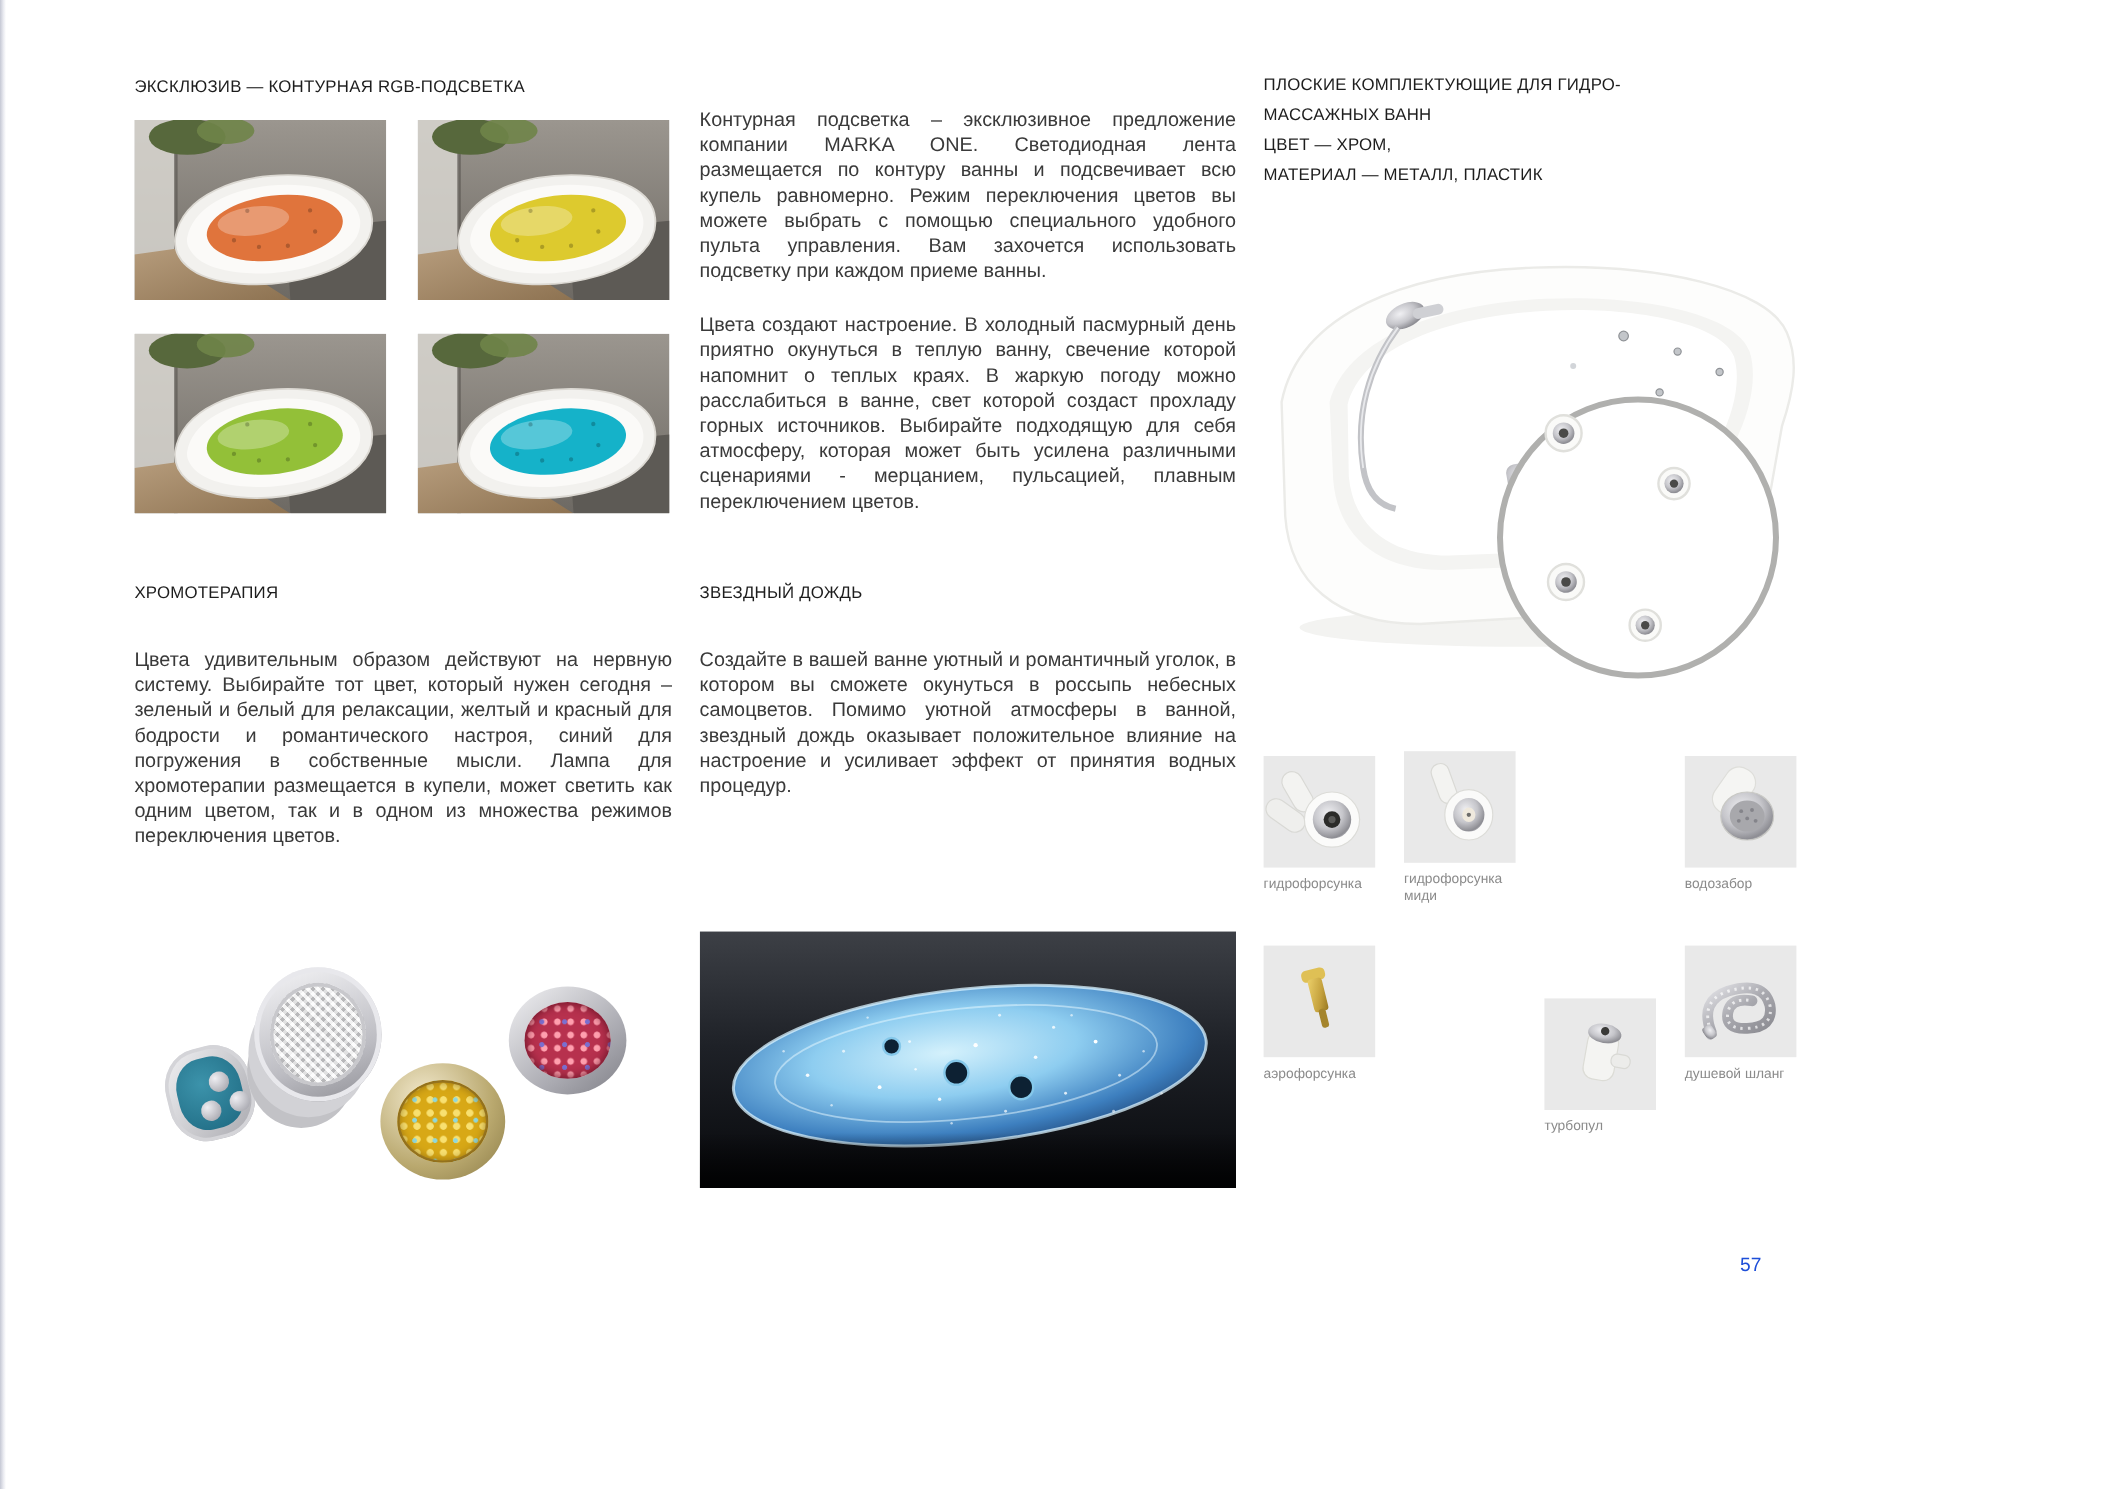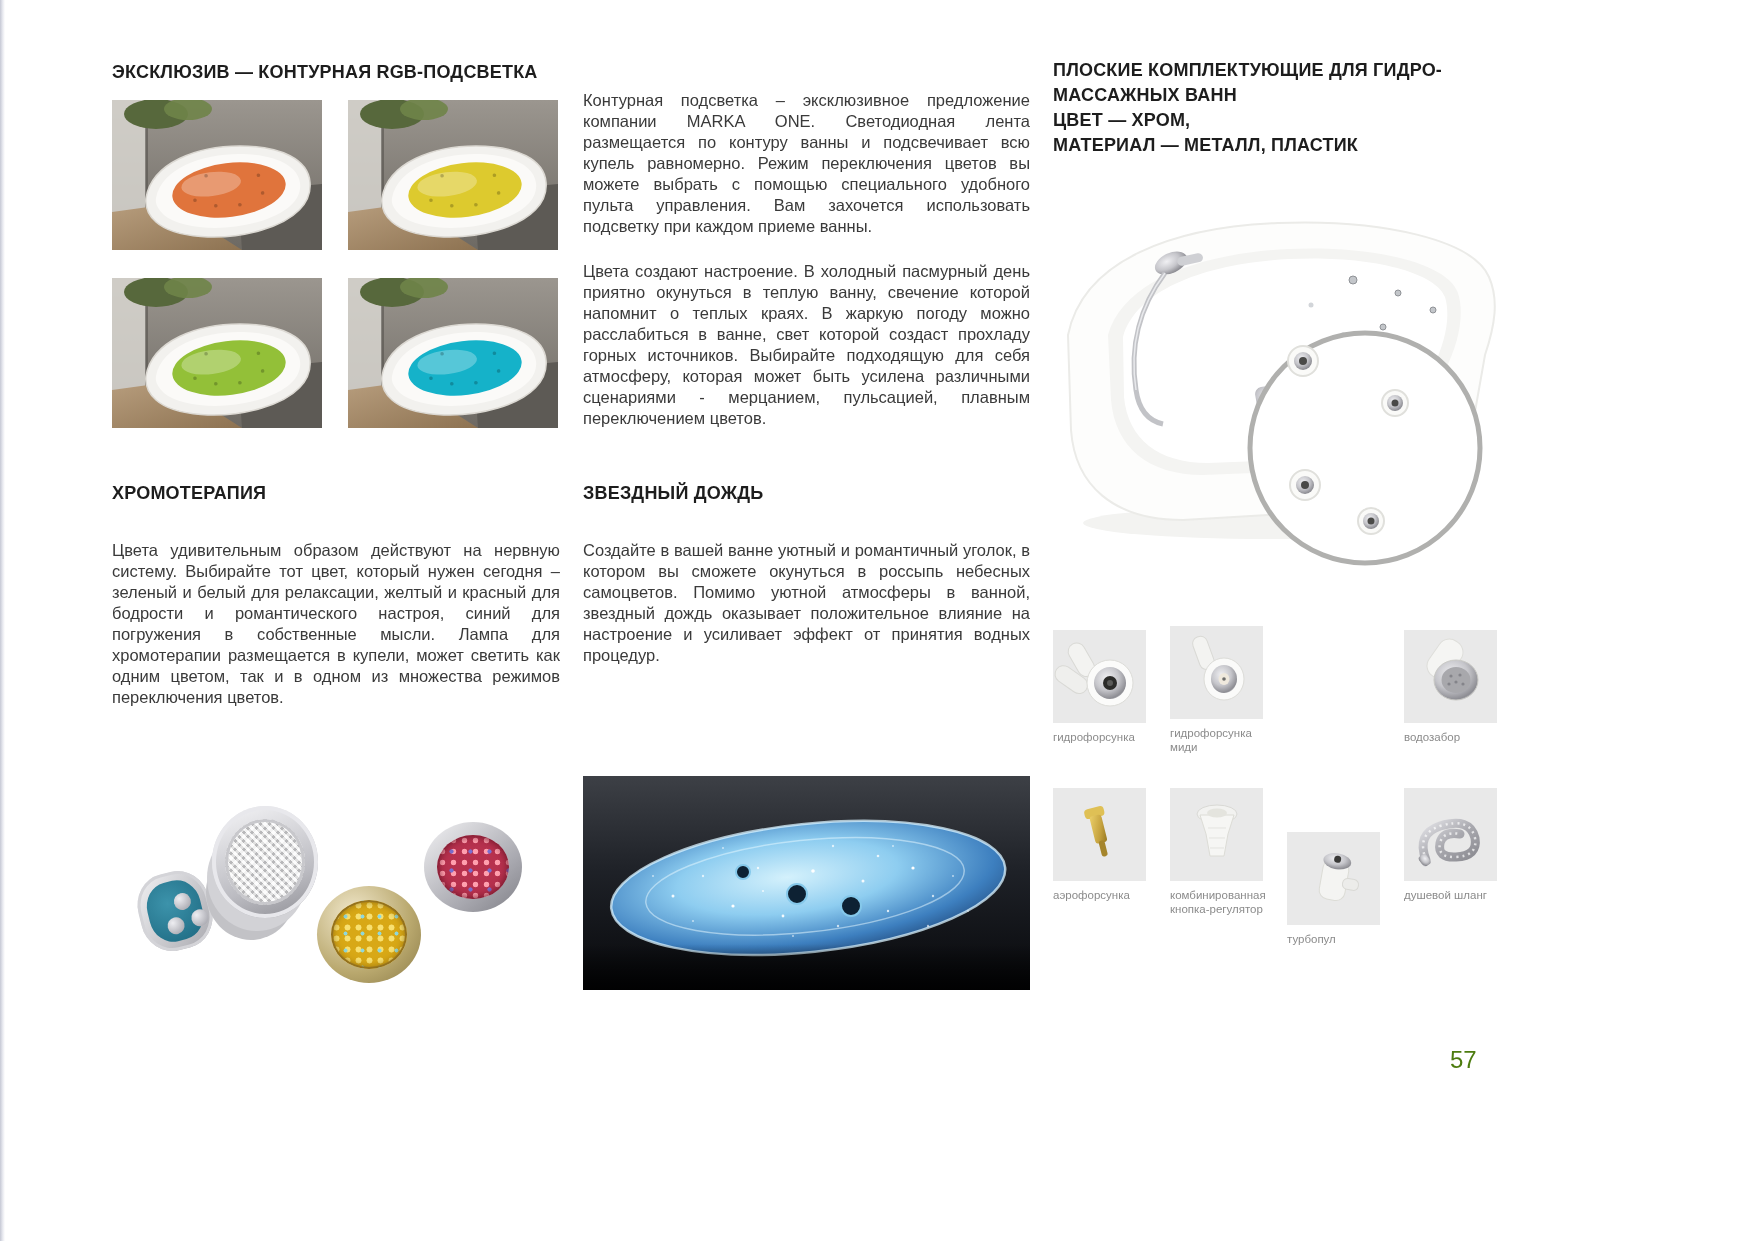--- a/index.html
+++ b/index.html
@@ -1,25 +1,25 @@
 <!DOCTYPE html>
 <html><head>
 <meta charset="utf-8">
 <style>
   html,body{margin:0;padding:0;background:#ffffff;}
   .page{position:relative;width:1754px;height:1241px;background:#ffffff;overflow:hidden;
         font-family:"Liberation Sans",sans-serif;}
   .edge-shadow{position:absolute;left:0;top:0;width:5px;height:100%;
         background:linear-gradient(90deg,#c5c8d4 0%,#e9eaf0 55%,#ffffff 100%);}
-  .hd{position:absolute;font-size:18px;font-weight:bold;color:#1d1d1d;line-height:25px;letter-spacing:.2px;}
+  .hd{position:absolute;font-size:14px;font-weight:normal;color:#1d1d1d;line-height:25px;letter-spacing:.2px;}
   .body-text{position:absolute;font-size:16.5px;line-height:21px;color:#3a3a3a;text-align:justify;}
   figure{margin:0;padding:0;}
   .photo{position:absolute;overflow:hidden;}
   .photo svg{display:block;}
-  .pagenum{position:absolute;left:1450px;top:1046px;font-size:24px;color:#4d7c0f;}
+  .pagenum{position:absolute;left:1450px;top:1046px;font-size:16px;color:#1d4ed8;}
 
   
   .chromo-photo{position:absolute;left:112px;top:760px;width:448px;height:255px;background:#ffffff;}
   .lamp{position:absolute;border-radius:50%;}
   .lamp-control{left:27px;top:112px;width:72px;height:78px;border-radius:42%;
       background:linear-gradient(135deg,#f2f2f4,#a8a8ae);transform:rotate(-14deg);
       box-shadow:inset 0 0 0 3px #d4d4d8;}
   .lamp-control .face{position:absolute;inset:9px;border-radius:42%;
       background:radial-gradient(circle at 40% 35%,#3c93ab,#1d6880);}
   .lamp-control .btn{position:absolute;width:17px;height:17px;border-radius:50%;
@@ -377,33 +377,20 @@
         <g transform="rotate(-14 42 44)">
           <rect x="36" y="20" width="20" height="10" rx="4" fill="#dfc055"></rect>
           <rect x="40" y="28" width="12" height="28" rx="3" fill="url(#gold)"></rect>
           <rect x="43" y="54" width="6" height="16" rx="2.5" fill="#a5852c"></rect>
         </g>
       </svg>
     </div>
     <div class="plabel">аэрофорсунка</div>
   </div>
 
-  <div class="part" style="left:1170px;top:788px;">
-    <div class="thumb">
-      <svg viewBox="0 0 93 93" width="93" height="93">
-        <ellipse cx="47" cy="26" rx="20" ry="9" fill="#f2f2f0" stroke="#d9d9d5"></ellipse>
-        <path d="M30,27 L36,46 L40,68 L54,68 L58,46 L64,27 Z" fill="#f6f6f4" stroke="#dcdcd6"></path>
-        <line x1="38" y1="40" x2="56" y2="40" stroke="#e3e3df"></line>
-        <line x1="39" y1="50" x2="55" y2="50" stroke="#e3e3df"></line>
-        <line x1="40" y1="60" x2="54" y2="60" stroke="#e3e3df"></line>
-        <ellipse cx="47" cy="25" rx="10" ry="4.5" fill="#e4e4de"></ellipse>
-      </svg>
-    </div>
-    <div class="plabel">комбинированная кнопка-регулятор</div>
-  </div>
 
   <div class="part" style="left:1287px;top:788px;margin-top:44px;">
     <div class="thumb">
       <svg viewBox="0 0 93 93" width="93" height="93">
         <g transform="rotate(10 47 48)">
           <rect x="34" y="28" width="26" height="40" rx="9" fill="#f4f4f2" stroke="#dcdcd6"></rect>
           <ellipse cx="47" cy="29" rx="14" ry="8" fill="url(#chrome)"></ellipse>
           <circle cx="47" cy="27" r="3.5" fill="#3a3a38"></circle>
           <rect x="56" y="44" width="16" height="11" rx="5" fill="#ececea" stroke="#d9d9d5"></rect>
         </g>

